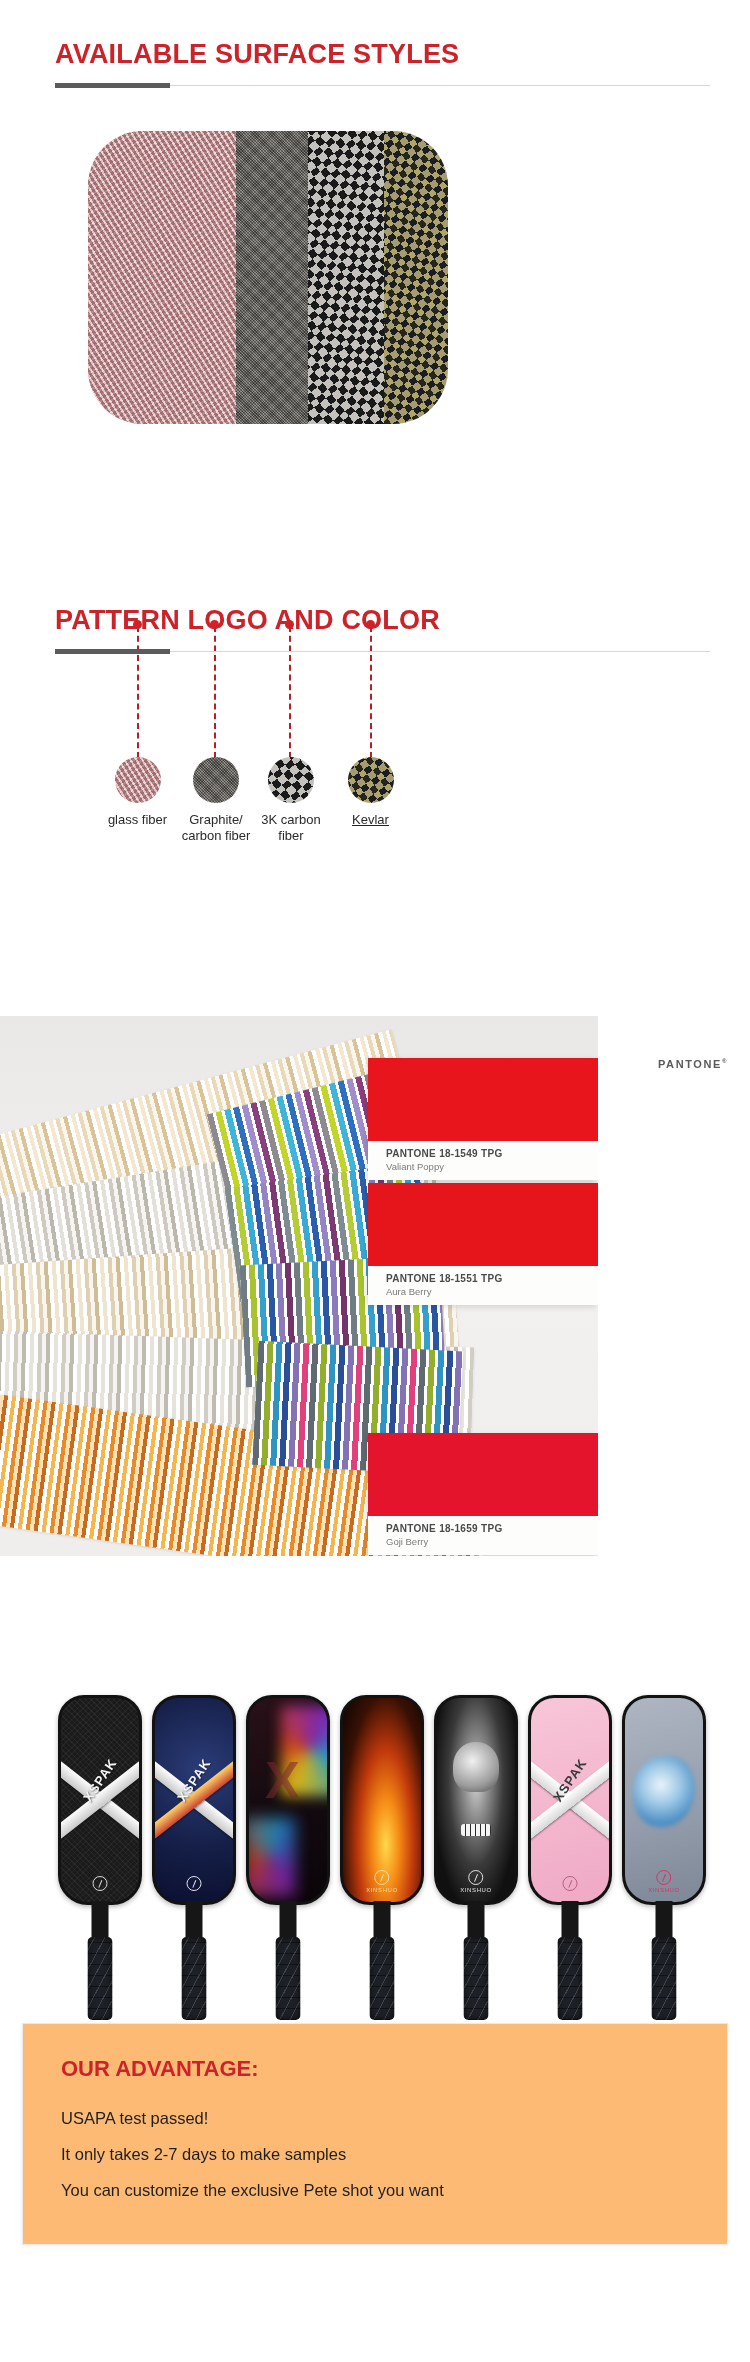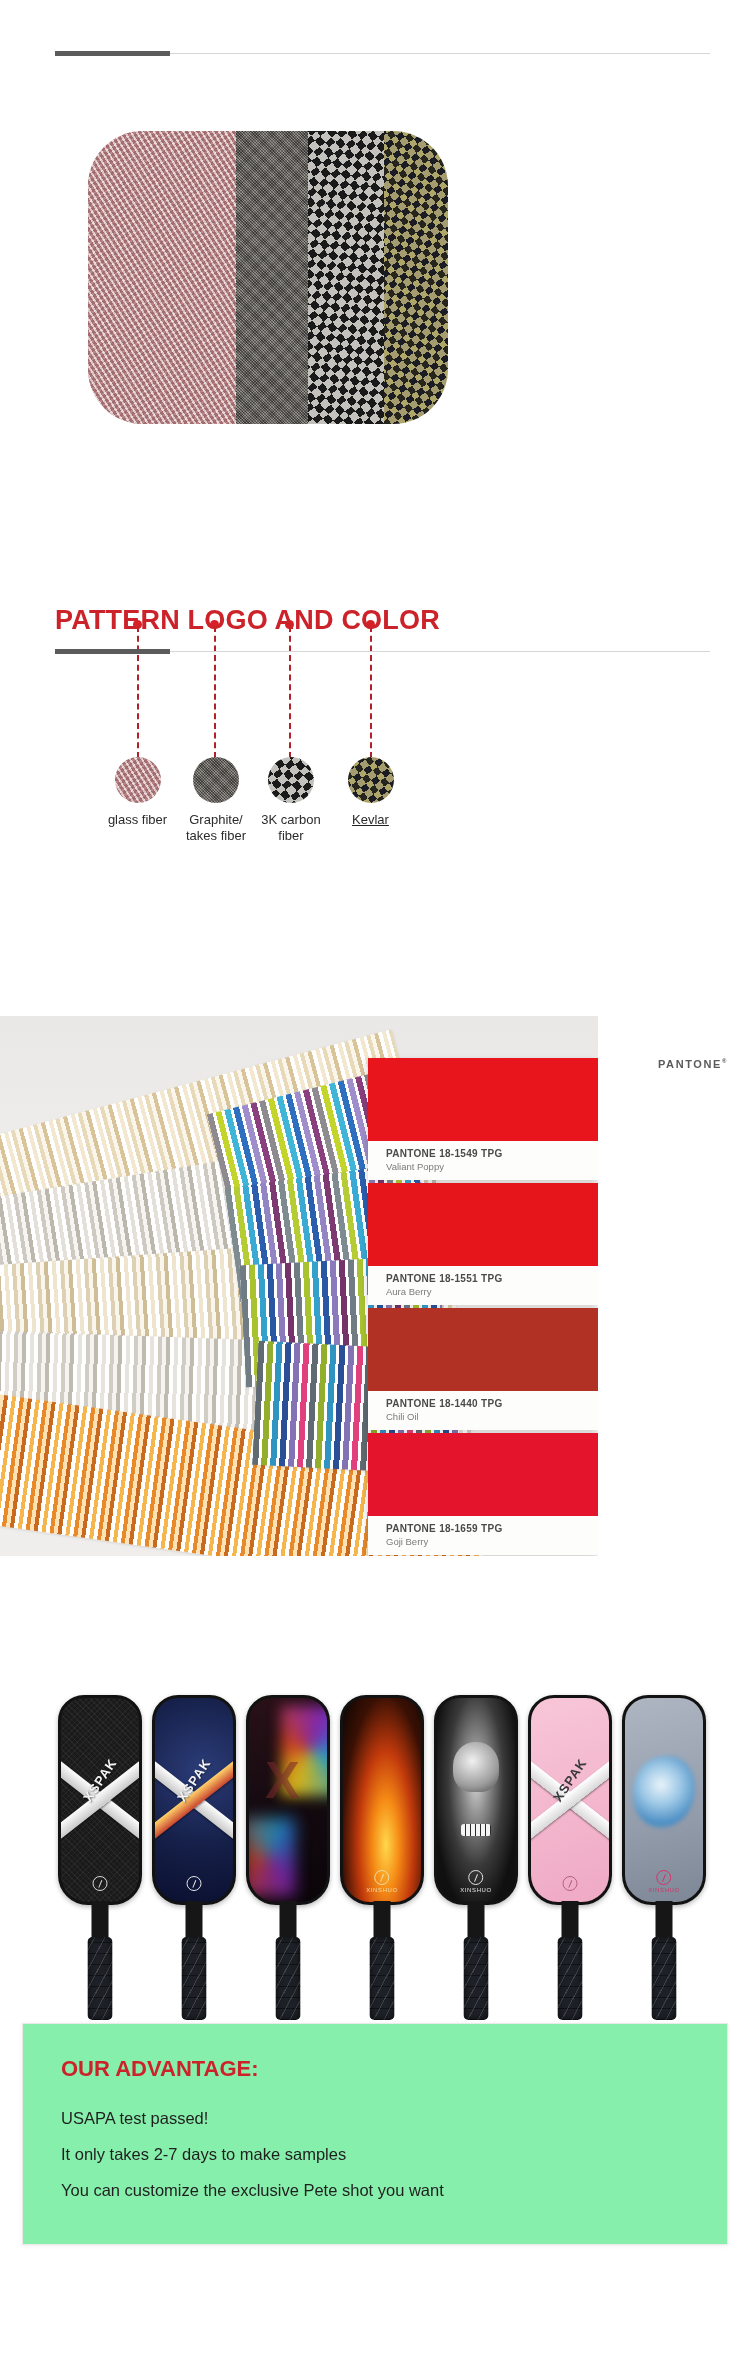--- a/index.html
+++ b/index.html
@@ -168,37 +168,38 @@
     border:1.4px solid currentColor; position:relative;
   }
   .badge-ring::after {
     content:""; position:absolute; left:50%; top:3px; width:1.4px; height:8px;
     background:currentColor; transform:translateX(-50%) rotate(22deg);
   }
 
   
   .advantage {
     position:absolute; left:22px; top:2023px; width:706px; height:222px;
-    background:#86efac; border:1px solid #ebe9e9;
+    background:#fdba74; border:1px solid #ebe9e9;
     box-shadow:0 1px 4px rgba(0,0,0,.07);
     padding:32px 0 0 38px;
   }
   .adv-title {
     color:#cc2229; font-size:22px; font-weight:bold; margin-bottom:18px;
     font-family:"Liberation Sans", sans-serif;
   }
   .adv-line {
     font-size:16.5px; line-height:36px; color:#1f1f1f;
     font-family:"Liberation Sans", sans-serif;
   }
 </style>
 </head>
 <body>
 
 <div class="section-head" style="top:38px;">
+  <div class="head-title">AVAILABLE SURFACE STYLES</div>
   <div class="head-rule">
     <span class="rule-bg"></span>
     <span class="rule-accent"></span>
   </div>
 </div>
 
 <div class="surface-photo">
   <div class="swatch-strip tex-glass" style="left:0px;   width:148px;"></div>
   <div class="swatch-strip tex-graphite" style="left:148px; width:72px;"></div>
   <div class="swatch-strip tex-3k" style="left:220px; width:76px;"></div>
@@ -222,21 +223,21 @@
   <span class="line" style="height:132px;"></span>
 </div>
 
 <div class="legend-item" style="left:100px; top:757px; width:75px;">
   <div class="legend-circle tex-glass"></div>
   <div class="legend-label">glass fiber</div>
 </div>
 <div class="legend-item" style="left:176px; top:757px; width:80px;">
   <div class="legend-circle tex-graphite"></div>
   <div class="legend-label">Graphite/
-takes fiber</div>
+carbon fiber</div>
 </div>
 <div class="legend-item" style="left:251px; top:757px; width:80px;">
   <div class="legend-circle tex-3k"></div>
   <div class="legend-label">3K carbon fiber</div>
 </div>
 <div class="legend-item" style="left:333px; top:757px; width:75px;text-decoration:underline;">
   <div class="legend-circle tex-kevlar"></div>
   <div class="legend-label">Kevlar</div>
 </div>
 
@@ -275,27 +276,20 @@
     <div class="pantone-meta">
       <div class="pantone-code">PANTONE 18-1549 TPG</div>
       <div class="pantone-name">Valiant Poppy</div>
     </div>
   </div>
   <div class="pantone-card" style="top:167px;">
     <div class="pantone-chip" style="height:83px; background:#e5151b;"></div>
     <div class="pantone-meta">
       <div class="pantone-code">PANTONE 18-1551 TPG</div>
       <div class="pantone-name">Aura Berry</div>
-    </div>
-  </div>
-  <div class="pantone-card" style="top:292px;">
-    <div class="pantone-chip" style="height:83px; background:#b13225;"></div>
-    <div class="pantone-meta">
-      <div class="pantone-code">PANTONE 18-1440 TPG</div>
-      <div class="pantone-name">Chili Oil</div>
     </div>
   </div>
   <div class="pantone-card" style="top:417px;">
     <div class="pantone-chip" style="height:83px; background:#e4142c;"></div>
     <div class="pantone-meta">
       <div class="pantone-code">PANTONE 18-1659 TPG</div>
       <div class="pantone-name">Goji Berry</div>
     </div>
   </div>
 </div>

